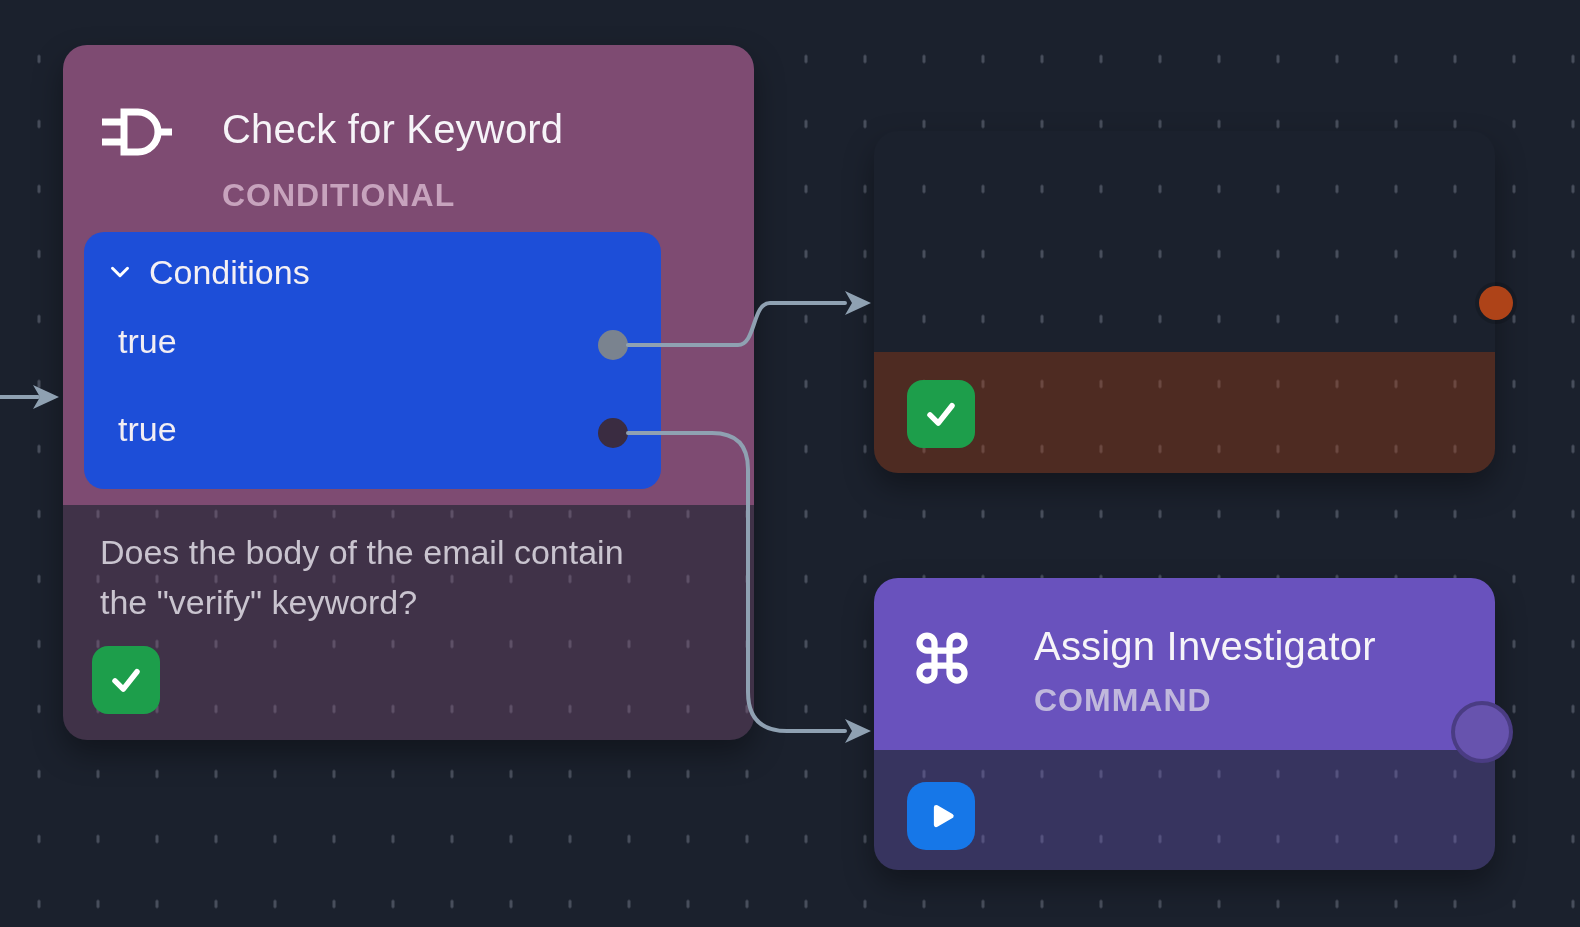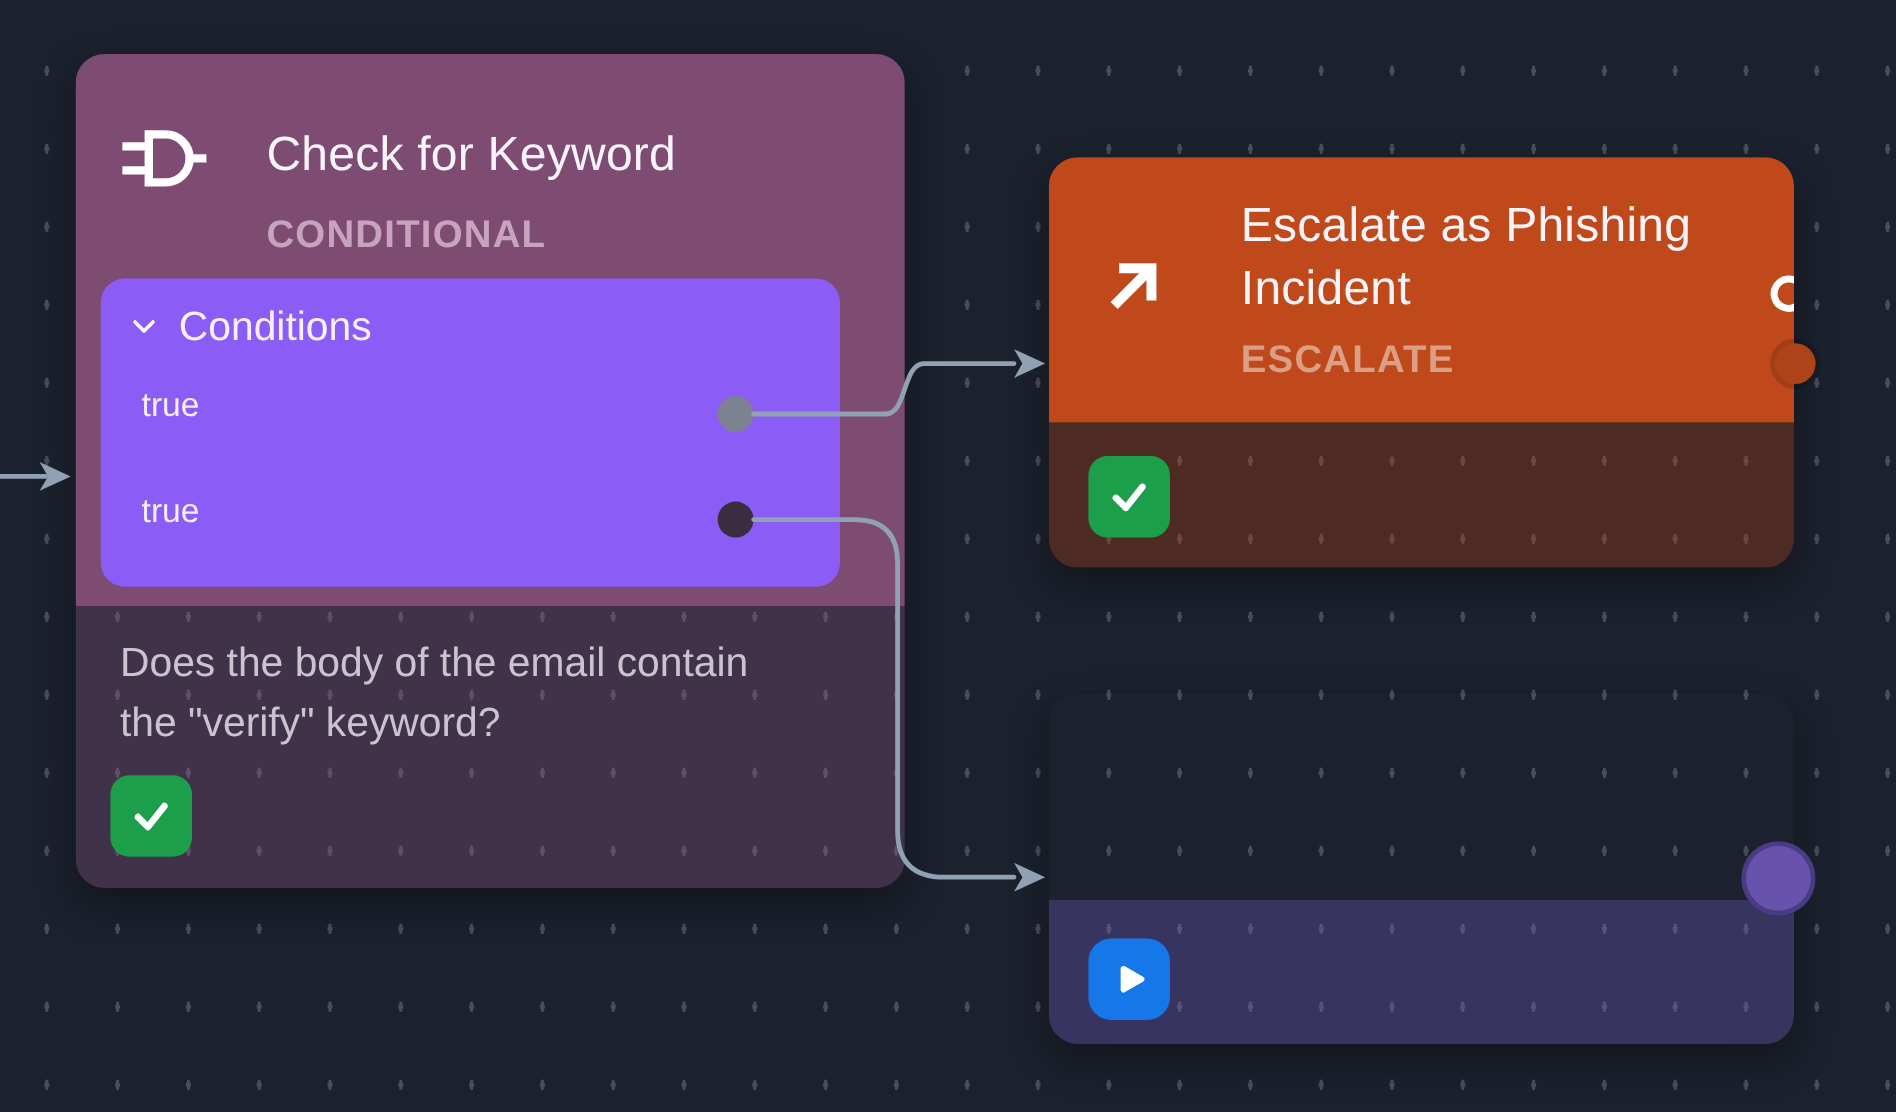--- a/index.html
+++ b/index.html
@@ -23,24 +23,24 @@
 
   .node-title { position:absolute; font-size:40px; font-weight:500; color:#F6F4F8; line-height:52px; letter-spacing:0.2px; }
   .node-sub   { position:absolute; font-size:32px; font-weight:700; letter-spacing:1px; }
 
   
   .n-cond { left:63px; top:45px; width:691px; height:695px; }
   .n-cond .node-header { height:460px; background:#7E4B72; }
   .n-cond .node-body   { height:235px; background:rgba(141,84,126,0.33);padding-left:36px; }
   .n-cond .node-sub { color:#C7A3BD; }
   .panel { position:absolute; left:21px; top:187px; width:577px; height:257px;
-           background:#8b5cf6; border-radius:20px;padding-left:39px; }
+           background:#1d4ed8; border-radius:20px; }
   .panel-head { position:absolute; left:21px; top:18px; height:44px; display:flex; align-items:center; gap:14px; cursor:pointer; }
   .panel-head-label { font-size:34px; color:#F4F0F4; }
-  .cond-row-label { position:absolute; left:34px; font-size:28px; color:#F2EEF3; }
+  .cond-row-label { position:absolute; left:34px; font-size:34px; color:#F2EEF3; }
   .port { position:absolute; width:30px; height:30px; border-radius:50%; }
   .port-true  { left:514px; top:98px;  background:#7A838F; }
   .port-false { left:514px; top:186px; background:#3A2C41; }
   .desc { position:absolute; left:37px; top:22px; width:560px;
           font-size:34px; line-height:50px; color:#C9C4CF; }
 
   
   .n-esc { left:874px; top:131px; width:621px; height:342px; }
   .n-esc .node-header { height:221px; background:#BF491B; }
   .n-esc .node-body   { height:121px; background:rgba(176,62,14,0.35); }
@@ -111,47 +111,39 @@
       <div class="desc">Does the body of the email contain the "verify" keyword?</div>
       <div class="badge badge-green" style="left:29px; top:141px;">
         <svg width="44" height="44" viewBox="0 0 48 48">
           <path d="M12 25 L21 34 L36 15" fill="none" stroke="#FFFFFF" stroke-width="6" stroke-linecap="round" stroke-linejoin="round"></path>
         </svg>
       </div>
     </div>
   </div>
 
   <div class="node n-esc">
-    <div class="node-header">
-      <span class="type-icon" style="left:41px; top:79px;">
-        <svg width="58" height="58" viewBox="0 0 56 56">
-          <g stroke="#FFFFFF" stroke-width="8" fill="none">
-            <path d="M13 43 L40 16"></path>
-            <path d="M17 13 H43 V39"></path>
-          </g>
-        </svg>
-      </span>
-      <div class="node-title" style="left:160px; top:31px; width:412px;">Escalate as Phishing Incident</div>
-      <div class="node-sub" style="left:160px; top:150px;">ESCALATE</div>
-      <span class="clipped-icon">
-        <svg width="34" height="34" viewBox="0 0 32 32">
-          <path d="M26 7 A11.5 11.5 0 1 0 29 16" fill="none" stroke="#FFFFFF" stroke-width="5.5" stroke-linecap="round"></path>
-        </svg>
-      </span>
-    </div>
     <div class="node-body">
       <div class="badge badge-green" style="left:33px; top:28px;">
         <svg width="44" height="44" viewBox="0 0 48 48">
           <path d="M12 25 L21 34 L36 15" fill="none" stroke="#FFFFFF" stroke-width="6" stroke-linecap="round" stroke-linejoin="round"></path>
         </svg>
       </div>
     </div>
   </div>
 
   <div class="node n-cmd">
+    <div class="node-header">
+      <span class="type-icon" style="left:38px; top:50px;">
+        <svg width="60" height="60" viewBox="0 0 24 24">
+          <path d="M15 6v12a3 3 0 1 0 3-3H6a3 3 0 1 0 3 3V6a3 3 0 1 0-3 3h12a3 3 0 1 0-3-3" fill="none" stroke="#FFFFFF" stroke-width="2.5" stroke-linecap="round" stroke-linejoin="round"></path>
+        </svg>
+      </span>
+      <div class="node-title" style="left:160px; top:42px;">Assign Investigator</div>
+      <div class="node-sub" style="left:160px; top:104px;">COMMAND</div>
+    </div>
     <div class="node-body">
       <div class="badge badge-blue" style="left:33px; top:32px;">
         <svg width="38" height="38" viewBox="0 0 48 48">
           <path d="M18 13 L37 24 L18 35 Z" fill="#FFFFFF" stroke="#FFFFFF" stroke-width="6" stroke-linejoin="round"></path>
         </svg>
       </div>
     </div>
   </div>
 
   <svg class="edges" width="1580" height="927" viewBox="0 0 1580 927">

